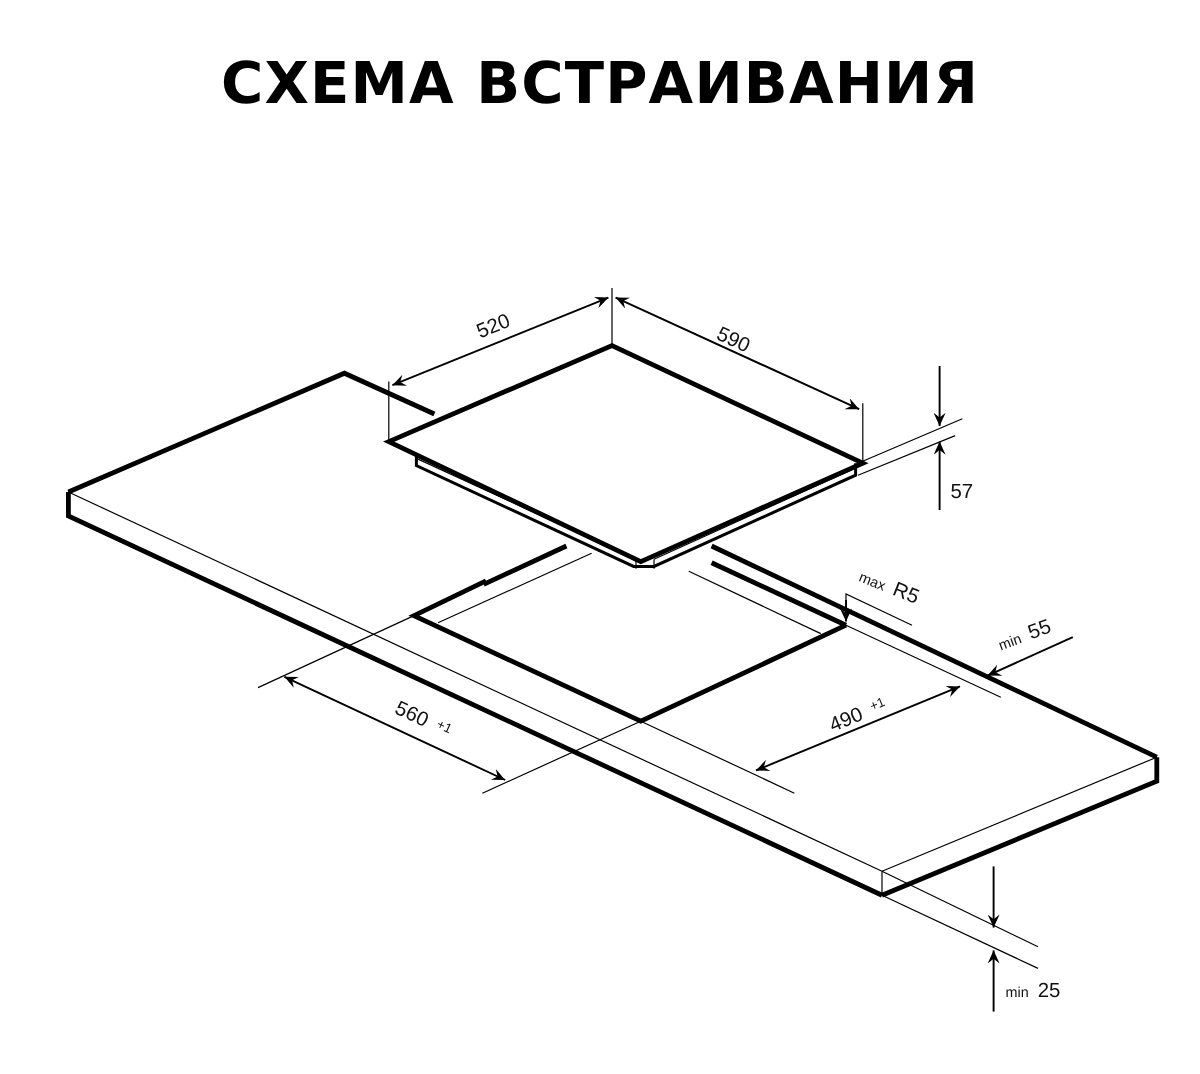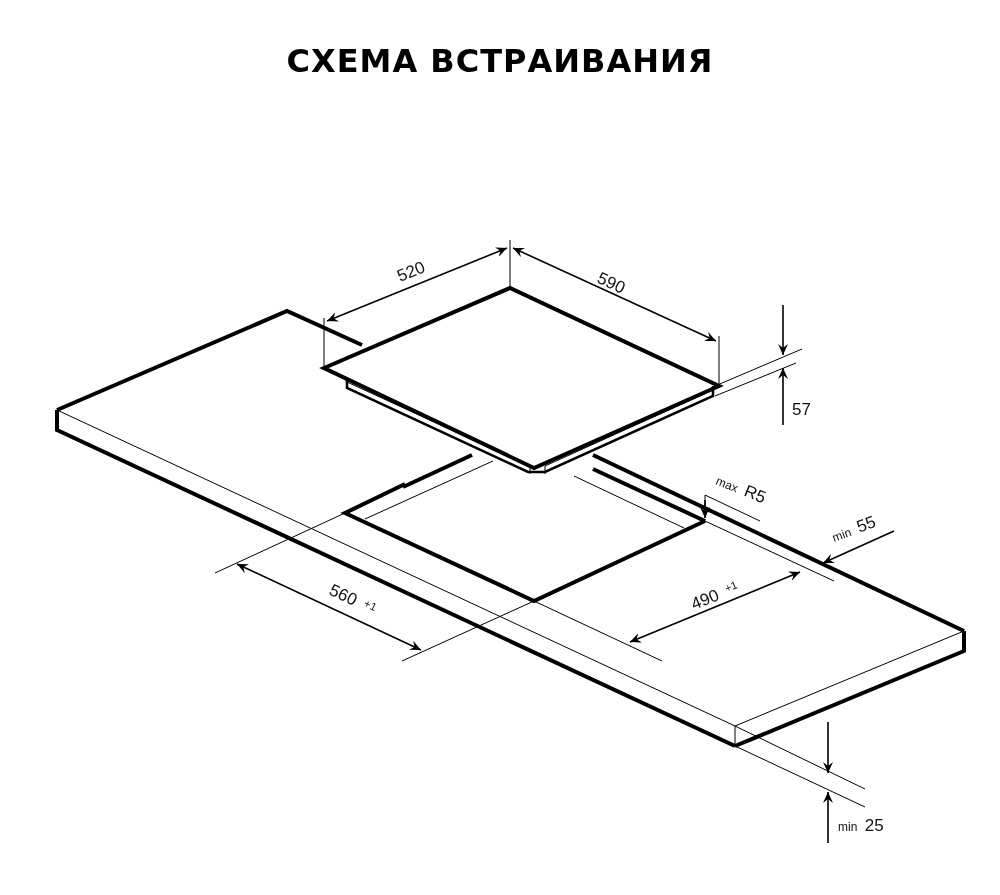--- a/index.html
+++ b/index.html
@@ -1,19 +1,19 @@
 <!DOCTYPE html>
 <html><head>
   <meta charset="utf-8">
   <style>
     html, body { margin: 0; padding: 0; background: #ffffff; }
     body { width: 1000px; height: 895px; position: relative; overflow: hidden; font-family: "Liberation Sans", sans-serif; }
     .title {
       position: absolute; left: 0; top: 42px; width: 1000px; text-align: center;
-      font-family: "DejaVu Sans", sans-serif; font-weight: bold; font-size: 32px;
+      font-family: "DejaVu Sans", sans-serif; font-weight: bold; font-size: 48px;
       letter-spacing: 1px; color: #000000;
     }
     svg.diagram { position: absolute; left: 0; top: 0; }
     .thick { stroke: #000; stroke-width: 4; fill: none; stroke-linejoin: miter; stroke-linecap: butt; }
     .med { stroke: #000; stroke-width: 2.5; fill: none; }
     .thin { stroke: #000; stroke-width: 1; fill: none; }
     .dim { stroke: #000; stroke-width: 1.6; fill: none; }
     .lbl { font-family: "Liberation Sans", sans-serif; font-size: 17px; fill: #111; }
     .lbl-sm { font-family: "Liberation Sans", sans-serif; font-size: 12px; fill: #111; }
     .lbl-sup { font-family: "Liberation Sans", sans-serif; font-size: 11px; fill: #111; }

